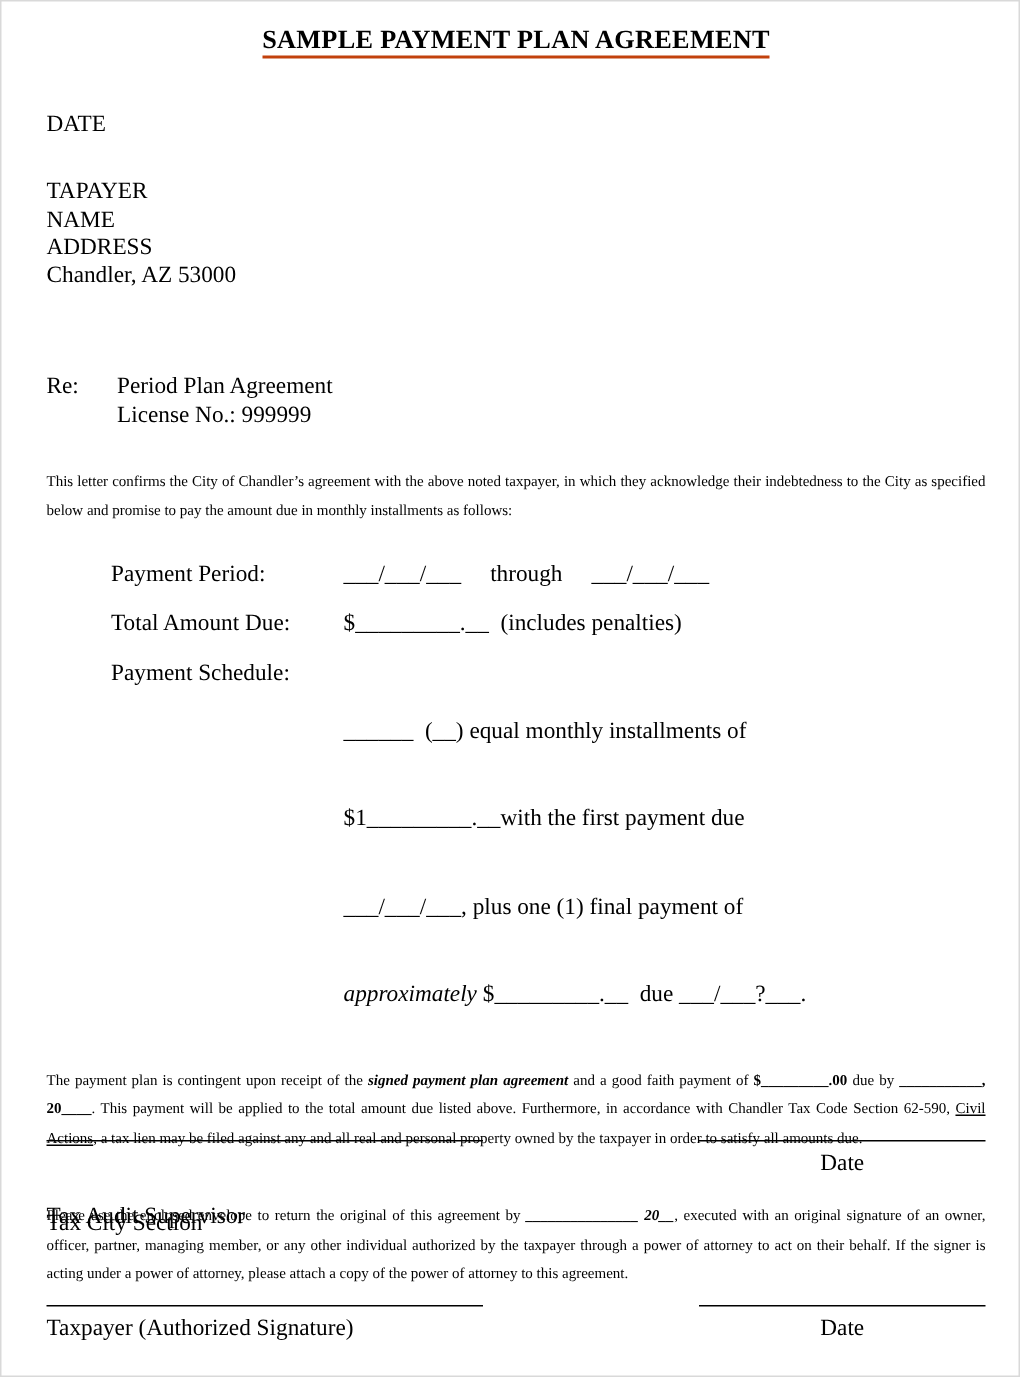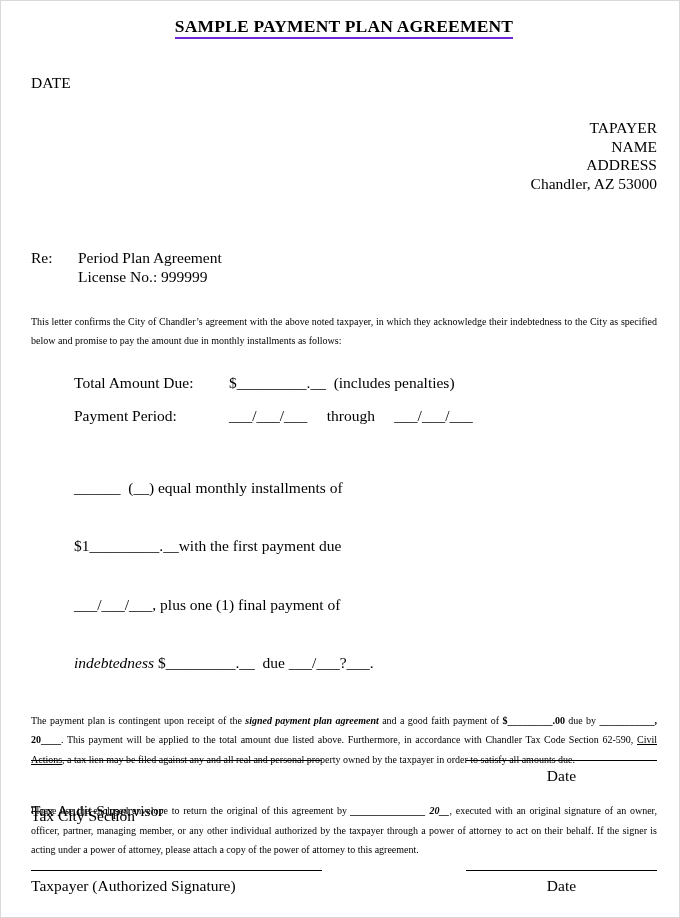--- a/index.html
+++ b/index.html
@@ -31,38 +31,37 @@
   
   .title-wrap {
     text-align: center;
     padding-top: 16px;
   }
   .doc-title {
     display: inline-block;
     font-size: 17.5px;
     font-weight: bold;
     letter-spacing: 0.2px;
-    border-bottom: 2px solid #6d28d9;
+    border-bottom: 2px solid #c2410c;
     padding-bottom: 1px;
     line-height: 1.1;
   }
 
   
   .line {
     font-size: 15.5px;
     line-height: 18.7px;
     white-space: pre-wrap;
   }
 
   .date-label {
     margin-top: 35px;
   }
   .addr {
     margin-top: 26px;
-    text-align: right;
   }
 
   
   .re-block {
     margin-top: 54px;
   }
   .re-row {
     display: flex;
     font-size: 15.5px;
     line-height: 19px;
@@ -179,35 +178,36 @@
         <div class="re-key"></div>
         <div class="re-val">License No.:  999999</div>
       </div>
     </div>
 
     <div class="para para-intro">This letter confirms the City of Chandler’s agreement with the above noted taxpayer, in which they acknowledge their indebtedness to the City as specified below and promise to pay the amount due in monthly installments as follows:</div>
 
     <div class="schedule">
 
       <div class="sched-row">
+        <div class="sched-key">Payment Period:</div>
+        <div class="sched-val"><span>___/___/___</span><span>&nbsp;&nbsp;&nbsp;&nbsp;&nbsp;</span><span>through</span><span>&nbsp;&nbsp;&nbsp;&nbsp;&nbsp;</span><span>___/___/___</span></div>
+      </div>
+
+      <div class="sched-row">
         <div class="sched-key">Total Amount Due:</div>
         <div class="sched-val">$_________.__  (includes penalties)</div>
       </div>
 
       <div class="sched-row">
-        <div class="sched-key">Payment Period:</div>
-        <div class="sched-val"><span>___/___/___</span><span>&nbsp;&nbsp;&nbsp;&nbsp;&nbsp;</span><span>through</span><span>&nbsp;&nbsp;&nbsp;&nbsp;&nbsp;</span><span>___/___/___</span></div>
-      </div>
-
-      <div class="sched-row">
+        <div class="sched-key">Payment Schedule:</div>
         <div class="sched-val">
           <span class="vline">______  (__) equal monthly installments of</span>
           <span class="vline">$1_________.__with the first payment due</span>
           <span class="vline">___/___/___, plus one (1) final payment of</span>
-          <span class="vline"><i>indebtedness</i><span> $_________.__  due ___/___?___.</span></span>
+          <span class="vline"><i>approximately</i><span> $_________.__  due ___/___?___.</span></span>
         </div>
       </div>
 
     </div>
 
     <div class="para para-contingent"><span>The payment plan is contingent upon receipt of the </span><span class="bi">signed payment plan agreement</span><span> and a good faith payment of </span><span class="b">$_________.00</span><span> due by </span><span class="b">___________, 20____</span><span>.  This payment will be applied to the total amount due listed above.  Furthermore, in accordance with Chandler Tax Code Section 62-590, </span><span class="u">Civil Actions</span><span>, a tax lien may be filed against any and all real and personal property owned by the taxpayer in order to satisfy all amounts due.</span></div>
 
     <div class="para para-envelope"><span>Please use the enclosed envelope to return the original of this agreement by </span><span class="blank-b">_______________</span><span> </span><span class="blank-b">20__</span><span>, executed with an original signature of an owner, officer, partner, managing member, or any other individual authorized by the taxpayer through a power of attorney to act on their behalf.  If the signer is acting under a power of attorney, please attach a copy of the power of attorney to this agreement.</span></div>
 
   </div>

